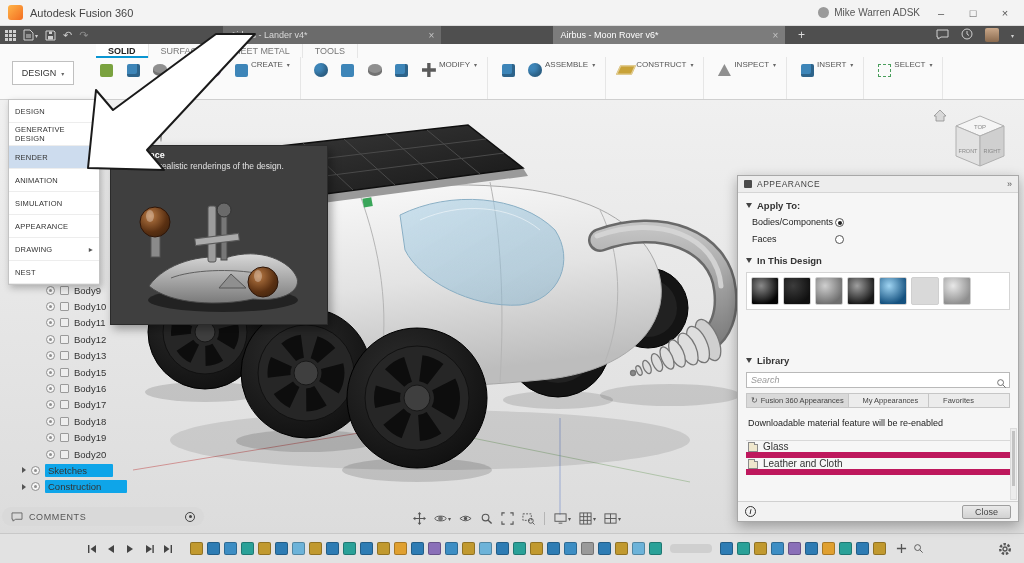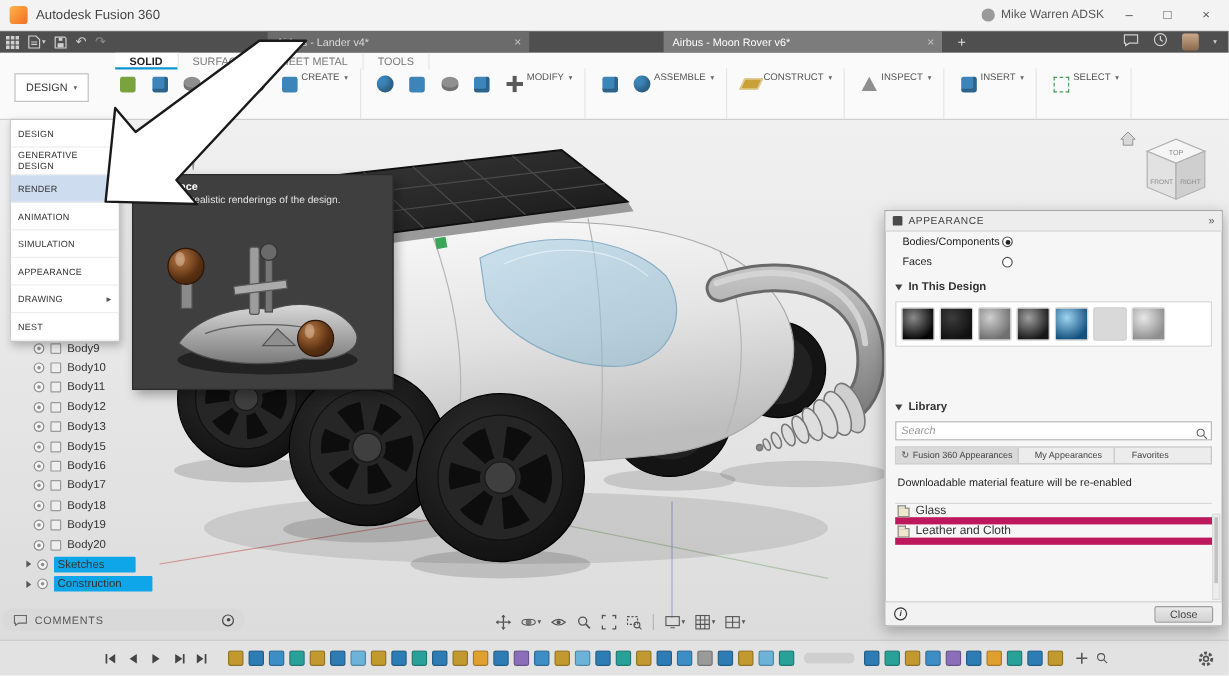--- a/index.html
+++ b/index.html
@@ -68,21 +68,21 @@
 
 
 .arrow-annotation{position:absolute;left:0;top:0;z-index:13;pointer-events:none}
 
 
 .viewport{position:absolute;left:0;top:100px;width:1024px;height:433px;background:linear-gradient(#f0f0f0,#dcdcdc);z-index:1}
 .scene{position:absolute;left:60px;top:0}
 .viewcube{position:absolute;right:16px;top:4px;z-index:4}
 
 
-.browser{position:absolute;left:28px;top:282px;z-index:5}
+.browser{position:absolute;left:46px;top:282px;z-index:5}
 .br-row{display:flex;align-items:center;gap:5px;height:16.4px;font-size:9.5px;color:#333}
 .browser-groups{position:absolute;left:22px;top:462px;z-index:5}
 .br-group-row{display:flex;align-items:center;gap:5px;height:16.5px;font-size:9.5px;color:#333}
 .group-pill{background:#0ea5e9;padding:1px 26px 1px 3px;border-radius:1px}
 .eye-icon{width:9px;height:9px;border:1px solid #8f8f8f;border-radius:50%;position:relative;flex:none;background:#f5f5f5}
 .eye-icon::after{content:"";position:absolute;left:2px;top:2px;width:3px;height:3px;border-radius:50%;background:#8f8f8f}
 .body-icon{width:9px;height:9px;border:1px solid #9a9a9a;background:#eee;border-radius:1px;flex:none}
 .tri{width:0;height:0;border-top:3px solid transparent;border-bottom:3px solid transparent;border-left:4px solid #555;flex:none}
 .float-eye{position:absolute;z-index:5}
 
@@ -428,20 +428,24 @@
         <span class="nv-caret">▾</span>
       </span>
   </div>
 
   <div class="appearance">
     <div class="ap-header">
       <span class="grip"></span>
       <span class="ap-title">APPEARANCE</span>
       <span class="ap-collapse">»</span>
     </div>
+    <div class="ap-sec-label">
+      <span class="tri-down"></span>
+      <span>Apply To:</span>
+    </div>
     <div>
 
         <div class="ap-option selected">
           <span>Bodies/Components</span>
           <span class="radio"></span>
         </div>
 
         <div class="ap-option">
           <span>Faces</span>
           <span class="radio"></span>

